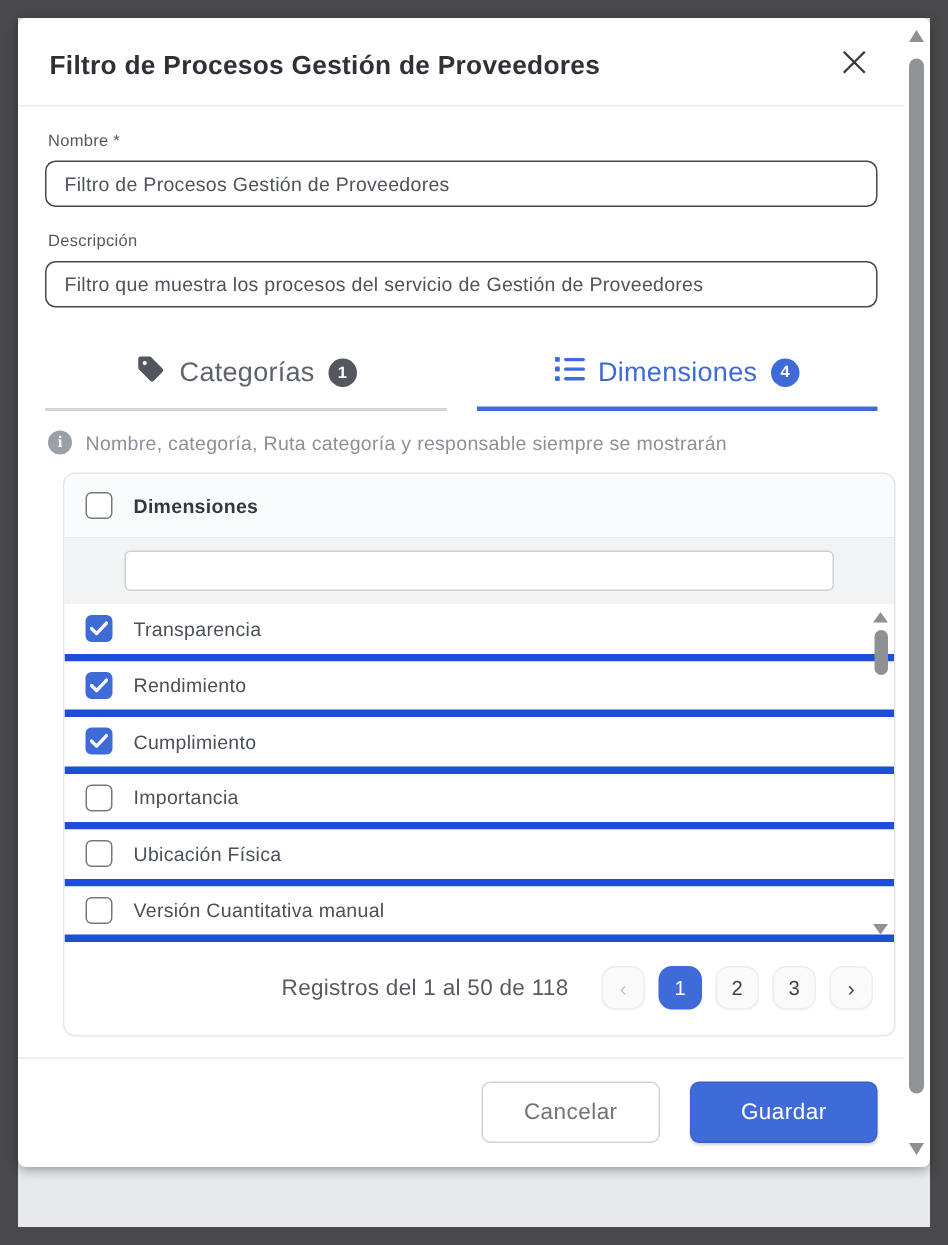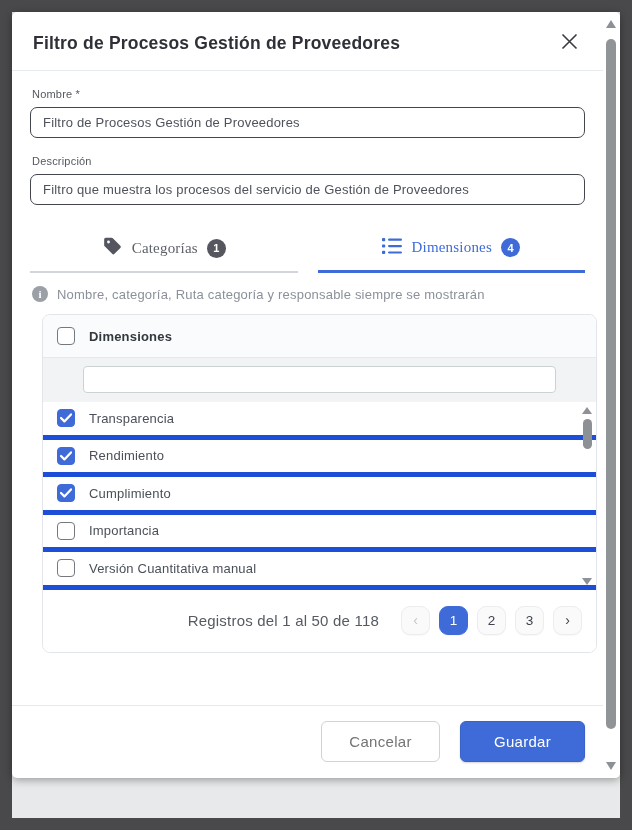--- a/index.html
+++ b/index.html
@@ -55,21 +55,21 @@
   .field-gap { height: 14px; }
 
   
   .tabs { display: flex; gap: 20px; margin-top: 31px; }
   .tab {
     flex: 1; display: flex; align-items: center; justify-content: center; gap: 9px;
     padding-bottom: 11px; cursor: pointer;
   }
   .tab.inactive { border-bottom: 2px solid #d2d5d9; }
   .tab.active   { border-bottom: 3px solid #3e6bd8; }
-  .tab-label { font-size: 15px; letter-spacing: .2px; font-family: Liberation Serif, serif; }
+  .tab-label { font-size: 18px; letter-spacing: .2px; }
   .tab.inactive .tab-label { color: #5e626b; }
   .tab.active   .tab-label { color: #3e6bd8; font-weight: 500; }
   .tab-badge {
     width: 19px; height: 19px; border-radius: 50%;
     display: flex; align-items: center; justify-content: center;
     font-size: 11px; color: #fff; font-weight: 600;
   }
   .tab-badge.gray { background: #54575e; }
   .tab-badge.blue { background: #3e6bd8; }
 
@@ -266,20 +266,26 @@
     <span class="row-label">Cumplimiento</span>
   </div>
 
   <div class="list-row">
     <span class="cb">
       
     </span>
     <span class="row-label">Importancia</span>
   </div>
 
+  <div class="list-row">
+    <span class="cb">
+      
+    </span>
+    <span class="row-label">Ubicación Física</span>
+  </div>
 
   <div class="list-row">
     <span class="cb">
       
     </span>
     <span class="row-label">Versión Cuantitativa manual</span>
   </div>
 <div class="inner-scrollbar">
               <div class="tri-up"></div>
               <div class="inner-thumb"></div>

